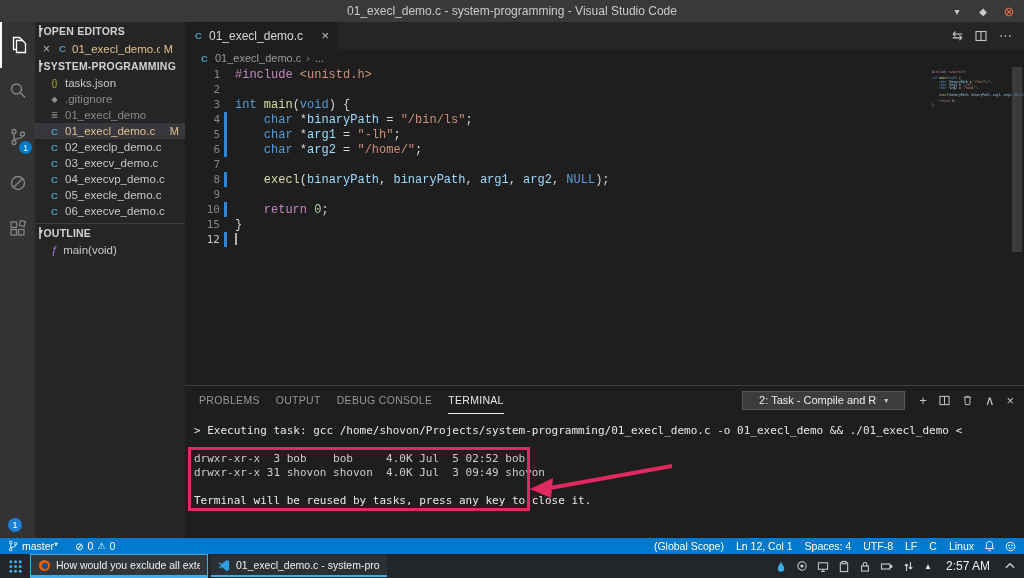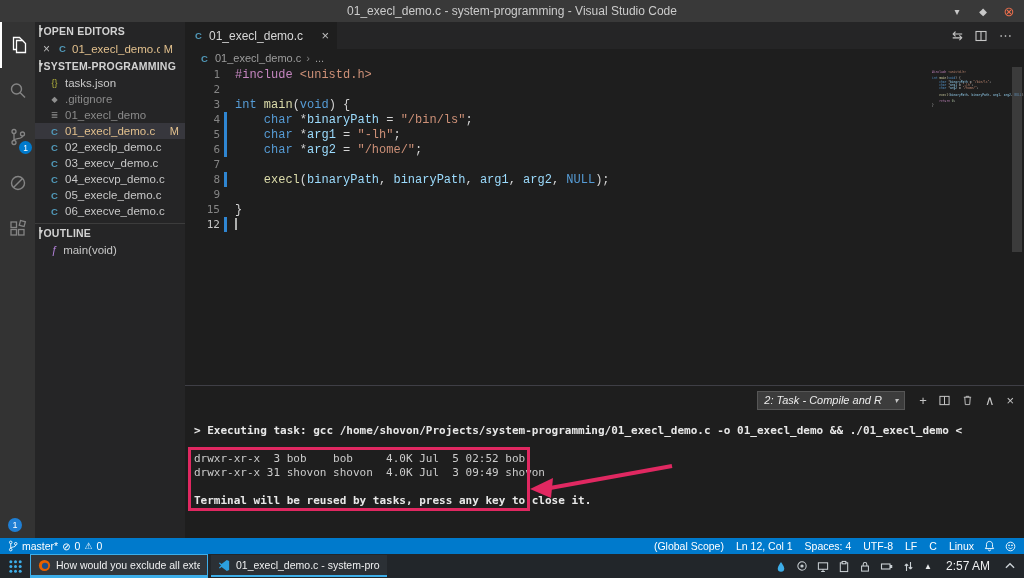--- a/index.html
+++ b/index.html
@@ -85,33 +85,33 @@
 
   
   .panel { height:153px; border-top:1px solid #3f3f46; display:flex; flex-direction:column;
            background:#1e1e1e; flex:none; }
   .panel-head { height:28px; display:flex; align-items:center; padding:0 10px 0 14px; flex:none; }
   .ptabs { display:flex; align-items:stretch; height:100%; }
   .ptab { font-size:10.5px; color:#969696; margin-right:16px; letter-spacing:.3px; display:flex;
           align-items:center; border-bottom:1px solid transparent; }
   .ptab.active { color:#e7e7e7; border-bottom-color:#e7e7e7; }
   .pdrop { margin-left:auto; display:flex; align-items:center; gap:8px; background:#3c3c3c;
-           border:1px solid #565656; color:#ececec; font-size:11px; height:19px; padding:0 6px; min-width:148px;
-           justify-content:space-between;font-style:italic; }
+           border:1px solid #565656; color:#ececec; font-size:11px; height:19px; padding:0 16px; min-width:148px;
+           justify-content:space-between; }
   .dcaret { font-size:8px; color:#c5c5c5; }
   .picons { display:flex; align-items:center; gap:12px; margin-left:14px; color:#c5c5c5; font-size:13px; }
   .term { flex:1; padding:10px 0 0 9px; font-family:"DejaVu Sans Mono", monospace; font-size:11px;
           line-height:14px; color:#cccccc; overflow:hidden; }
   .tline { white-space:pre; }
-  .tline.bold { font-weight:bold; color:#e8e8e8; }
+  .tline.bold { font-weight:normal; color:#e8e8e8; }
 
   
   .statusbar { height:16px; background:#007acc; display:flex; align-items:center; color:#fff;
                font-size:10.5px; padding:0 8px; flex:none; }
-  .sb-left { display:flex; align-items:center; gap:4px; }
+  .sb-left { display:flex; align-items:center; gap:17px; }
   .sb-right { margin-left:auto; display:flex; align-items:center; gap:10px; }
   .sbitems { display:flex; gap:12px; }
   .sitem { white-space:nowrap; display:flex; align-items:center; gap:4px; }
   .picon { font-size:10px; } .picon.warn { font-size:9px; }
 
   
   .taskbar { height:24px; background:#22262a; display:flex; align-items:center; padding:0 4px; gap:5px; flex:none; }
   .launcher { width:22px; height:22px; display:flex; align-items:center; justify-content:center; }
   .tasks { display:flex; gap:4px; height:100%; align-items:center; }
   .task { height:22px; display:flex; align-items:center; gap:5px; padding:0 7px; width:176px;
@@ -317,20 +317,25 @@
                 <span class="lnum">8</span>
                 <span class="gbar mod"></span>
                 <span class="ctext"><span class="tok-pl">    </span><span class="tok-fn">execl</span><span class="tok-pl">(</span><span class="tok-var">binaryPath</span><span class="tok-pl">, </span><span class="tok-var">binaryPath</span><span class="tok-pl">, </span><span class="tok-var">arg1</span><span class="tok-pl">, </span><span class="tok-var">arg2</span><span class="tok-pl">, </span><span class="tok-kw">NULL</span><span class="tok-pl">);</span></span>
               </div>
               <div class="crow">
                 <span class="lnum">9</span>
                 <span class="gbar"></span>
                 <span class="ctext"></span>
               </div>
               <div class="crow">
+                <span class="lnum">10</span>
+                <span class="gbar mod"></span>
+                <span class="ctext"><span class="tok-pl">    </span><span class="tok-pp">return</span><span class="tok-pl"> </span><span class="tok-num">0</span><span class="tok-pl">;</span></span>
+              </div>
+              <div class="crow">
                 <span class="lnum">15</span>
                 <span class="gbar"></span>
                 <span class="ctext"><span class="tok-pl">}</span></span>
               </div>
               <div class="crow">
                 <span class="lnum cur">12</span>
                 <span class="gbar mod"></span>
                 <span class="ctext"><span class="caret"></span></span>
               </div>
             </div>
@@ -347,20 +352,26 @@
               <div class="mrow"><span class="tok-pl">    </span><span class="tok-pp">return</span><span class="tok-pl"> </span><span class="tok-num">0</span><span class="tok-pl">;</span></div>
               <div class="mrow"><span class="tok-pl">}</span></div>
               <div class="mrow"></div>
             </div>
         <div class="vscroll">
               <div class="vthumb"></div>
             </div>
       </div>
       <div class="panel">
         <div class="panel-head">
+          <div id="ptabs" class="ptabs">
+                <span class="ptab">PROBLEMS</span>
+                <span class="ptab">OUTPUT</span>
+                <span class="ptab">DEBUG CONSOLE</span>
+                <span class="ptab active">TERMINAL</span>
+              </div>
           <div class="pdrop">
             <span>2: Task - Compile and R</span>
             <span class="dcaret">▾</span>
           </div>
           <div class="picons">
             <span>+</span>
             <span>
               <svg width="11" height="11" viewBox="0 0 12 12" fill="none" stroke="currentColor" stroke-width="1.1">
                 <rect x="1" y="1.5" width="10" height="9"></rect>
                     <path d="M6 1.5v9"></path>

